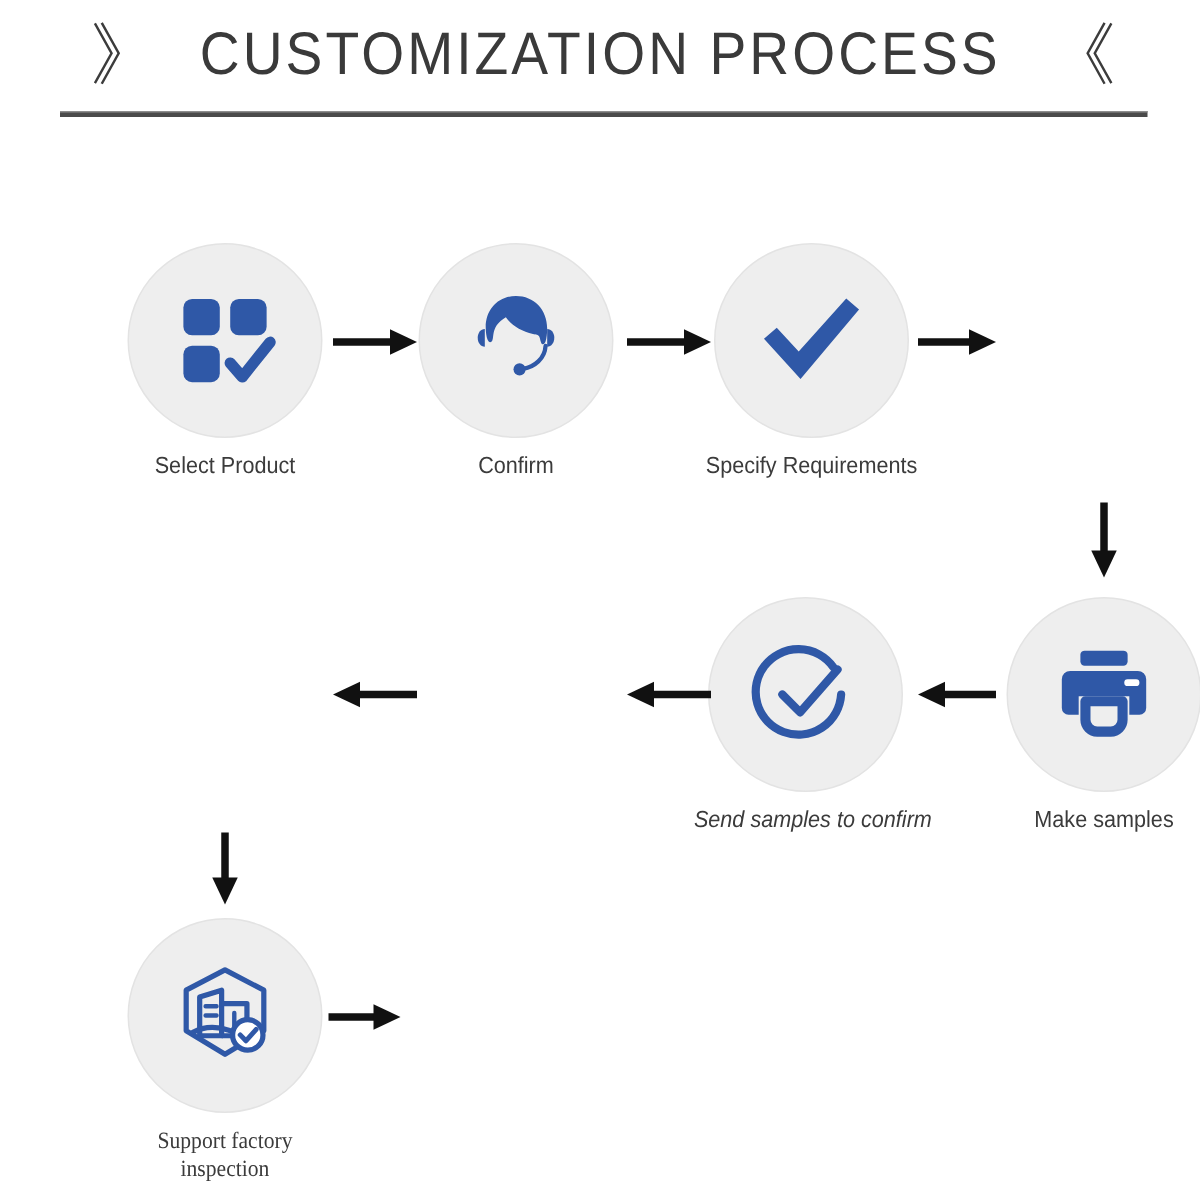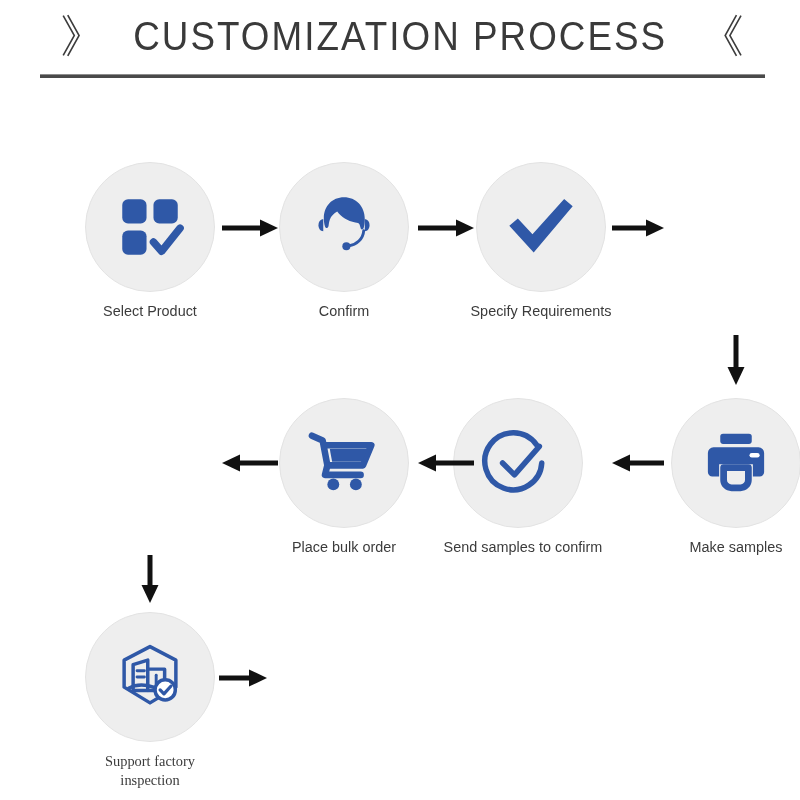--- a/index.html
+++ b/index.html
@@ -138,46 +138,32 @@
           <rect x="18" y="6" width="28" height="9" rx="2.5" fill="#2f58a7"></rect>
           <path d="M12 18h40a5 5 0 0 1 5 5v17a4 4 0 0 1-4 4h-6V33H17v11h-6a4 4 0 0 1-4-4V23a5 5 0 0 1 5-5z" fill="#2f58a7"></path>
           <rect x="44" y="23" width="9" height="4" rx="2" fill="#ffffff"></rect>
           <path d="M21 36h22v11a7 7 0 0 1-7 7h-8a7 7 0 0 1-7-7z" fill="none" stroke="#2f58a7" stroke-width="6" stroke-linejoin="round"></path>
         </svg>
       </span>
     </div>
     <div class="node-label">Make samples</div>
   </div>
 
-  <div class="node" style="left:402px;top:398px;">
+  <div class="node" style="left:421px;top:398px;font-style:italic;">
     <div class="bubble">
       <span>
         <svg width="76" height="76" viewBox="0 0 64 64">
           <path d="M47.5 16.5 A24 24 0 1 0 52 32" fill="none" stroke="#2f58a7" stroke-width="4.6" stroke-linecap="round"></path>
           <path d="M19 32 L29 42 L50 18" fill="none" stroke="#2f58a7" stroke-width="4.6" stroke-linecap="round" stroke-linejoin="round"></path>
         </svg>
       </span>
     </div>
     <div class="node-label">Send samples to confirm</div>
   </div>
 
-  <div class="node" style="left:228px;top:398px;">
-    <div class="bubble">
-      <span>
-        <svg width="76" height="76" viewBox="0 0 64 64">
-          <path d="M5 9 L14 13 L18 34 L48 34 L55 17 L17 17" fill="none" stroke="#2f58a7" stroke-width="5.5" stroke-linecap="round" stroke-linejoin="round"></path>
-          <path d="M20 20 L52 20 L47 31 L22 31 Z" fill="#2f58a7"></path>
-          <path d="M18 34 L16 42 L46 42" fill="none" stroke="#2f58a7" stroke-width="5.5" stroke-linecap="round" stroke-linejoin="round"></path>
-          <circle cx="23" cy="50" r="5" fill="#2f58a7"></circle>
-          <circle cx="42" cy="50" r="5" fill="#2f58a7"></circle>
-        </svg>
-      </span>
-    </div>
-    <div class="node-label">Place bulk order</div>
-  </div>
 
 
   <div class="node" style="left:34px;top:612px;font-family:Liberation Serif, serif;">
     <div class="bubble">
       <span>
         <svg width="72" height="72" viewBox="0 0 64 64">
           <path d="M32 5 L55 17 L55 41 L32 55 L9 41 L9 17 Z" fill="none" stroke="#2f58a7" stroke-width="3.1" stroke-linejoin="round"></path>
           <path d="M17 21 L30 17 L30 44 L17 44 Z" fill="none" stroke="#2f58a7" stroke-width="3.1" stroke-linejoin="round"></path>
           <path d="M30 25 L45 25 L45 44 L30 44" fill="none" stroke="#2f58a7" stroke-width="3.1" stroke-linejoin="round"></path>
           <path d="M20.5 26.5 L27 26.5 M20.5 32 L27 32" stroke="#2f58a7" stroke-width="2.6" stroke-linecap="round"></path>

